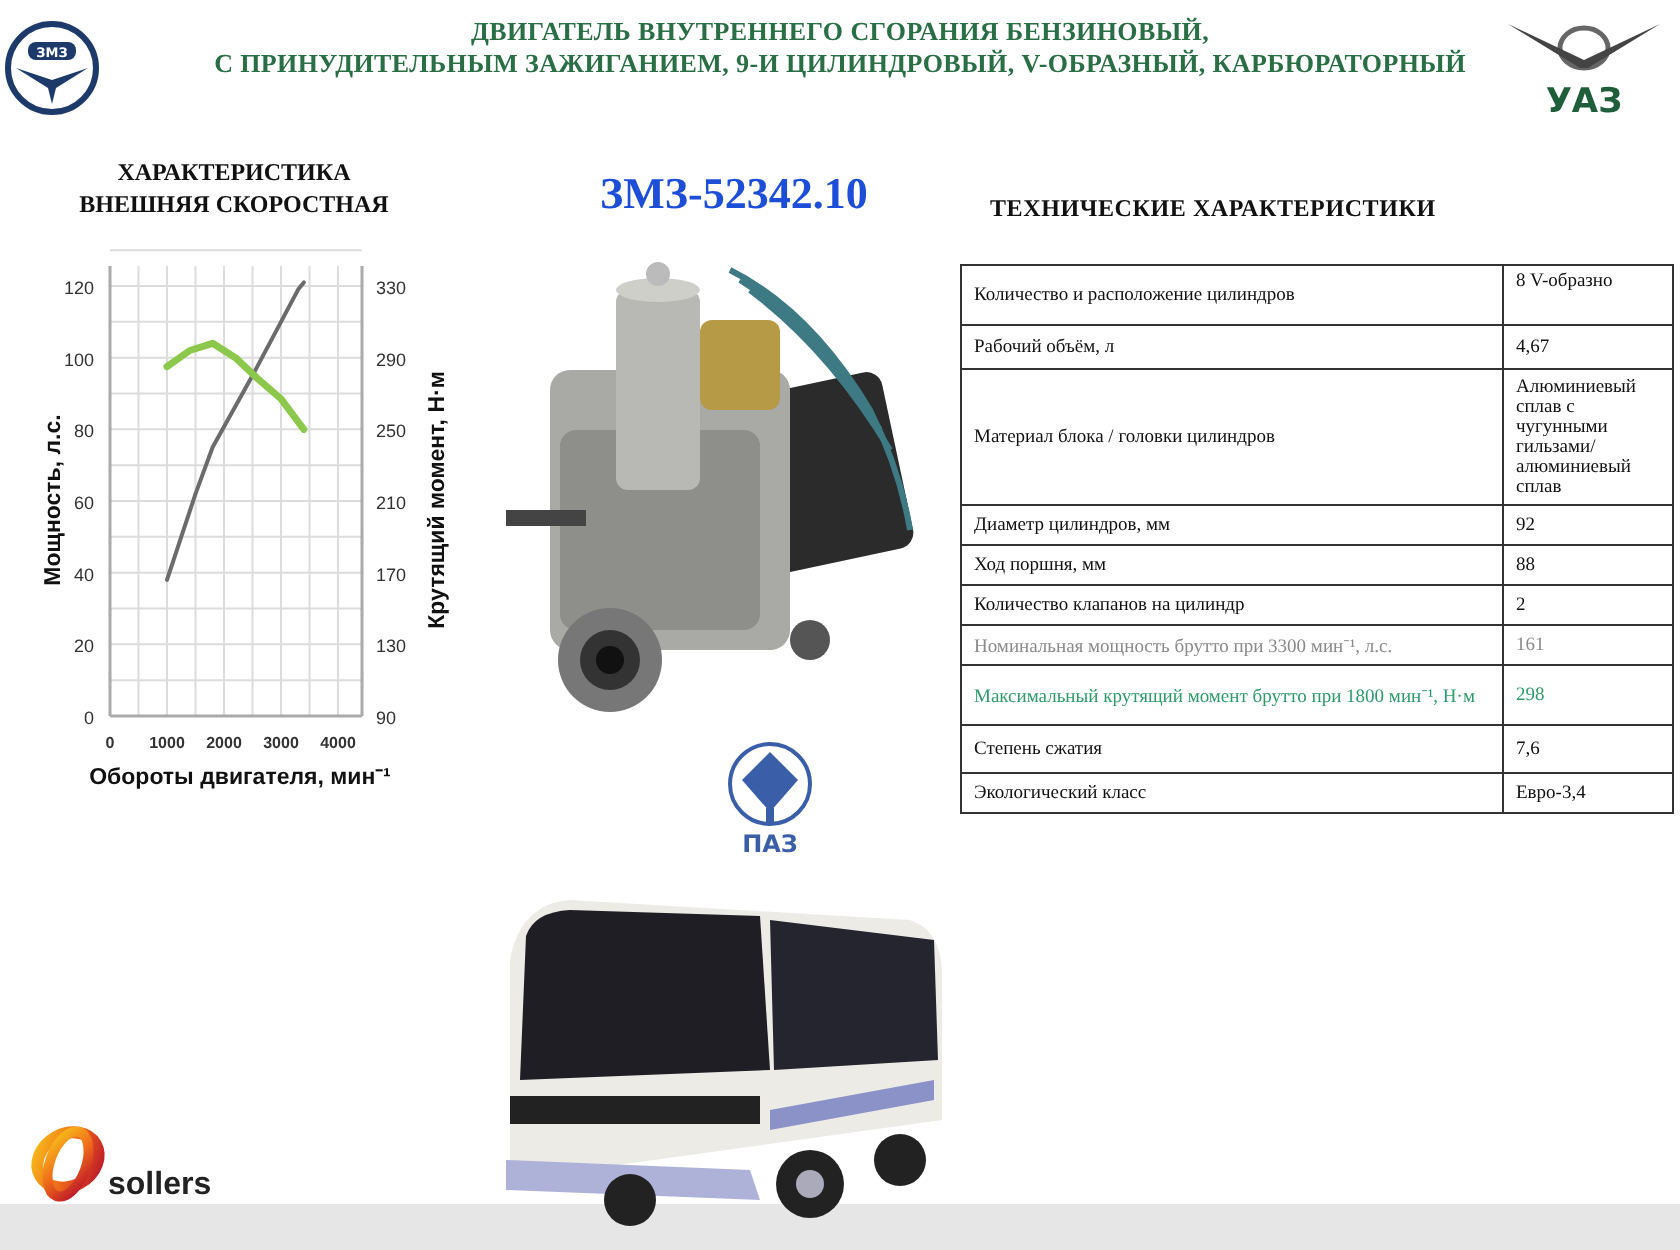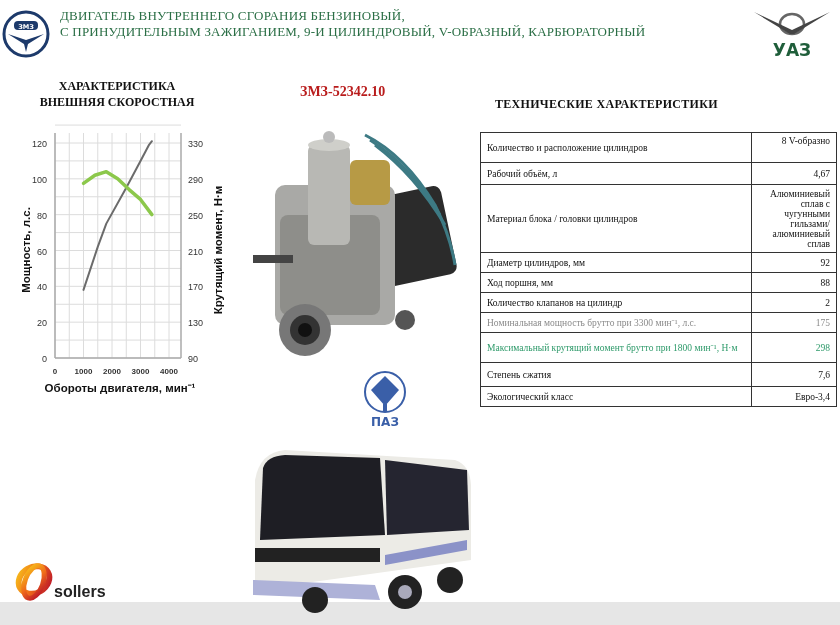--- a/index.html
+++ b/index.html
@@ -1,26 +1,26 @@
 <!DOCTYPE html>
 <html><head>
 <meta charset="utf-8">
 <style>
   * { box-sizing: border-box; margin: 0; padding: 0; }
   html, body { width: 840px; height: 625px; background: #ffffff; overflow: hidden; }
   body { position: relative; font-family: "Liberation Serif", serif; color: #111; }
   .abs { position: absolute; }
   .footer-strip { left: 0; top: 602px; width: 840px; height: 23px; background: #e6e6e6; }
-  .main-title { left: 60px; top: 8px; width: 720px; text-align: left; color: #2a6e45; font-weight: normal; font-size: 13px; line-height: 16px; letter-spacing: 0.2px; }
+  .main-title { left: 60px; top: 8px; width: 720px; text-align: center; color: #2a6e45; font-weight: bold; font-size: 13px; line-height: 16px; letter-spacing: 0.2px; }
   .chart-title { left: 22px; top: 78px; width: 190px; text-align: center; font-weight: bold; font-size: 12px; line-height: 16px; }
-  .model { left: 300px; top: 84px; font-weight: bold; font-size: 14px; color: #b91c1c; }
+  .model { left: 300px; top: 84px; font-weight: bold; font-size: 22px; color: #1d4ed8; }
   .specs-title { left: 495px; top: 97px; width: 310px; text-align: left; font-weight: bold; font-size: 12px; letter-spacing: 0.3px; }
   table.specs { left: 480px; top: 132px; width: 357px; border-collapse: collapse; font-size: 9.5px; }
   table.specs td { border: 1.5px solid #333; padding: 3px 6px; vertical-align: middle; }
-  table.specs td.v { text-align: right; width: 85px; }
+  table.specs td.v { text-align: left; width: 85px; }
   tr.gray td { color: #8a8a8a; }
   tr.green td { color: #2e9a6a; }
   .chart-svg { left: 0; top: 120px; }
 </style>
 </head>
 <body>
 
 <div class="abs footer-strip"></div>
 
 <div class="abs" style="left:2px;top:10px;">
@@ -149,21 +149,21 @@
       <tr style="height: 20px;">
         <td>Ход поршня, мм</td>
         <td class="v">88</td>
       </tr>
       <tr style="height: 20px;">
         <td>Количество клапанов на цилиндр</td>
         <td class="v">2</td>
       </tr>
       <tr class="gray" style="height: 20px;">
         <td>Номинальная мощность брутто при 3300 мин⁻¹, л.с.</td>
-        <td class="v">175</td>
+        <td class="v">161</td>
       </tr>
       <tr class="green" style="height: 30px;">
         <td>Максимальный крутящий момент брутто при 1800 мин⁻¹, Н·м</td>
         <td class="v">298</td>
       </tr>
       <tr style="height: 24px;">
         <td>Степень сжатия</td>
         <td class="v">7,6</td>
       </tr>
       <tr style="height: 20px;">

